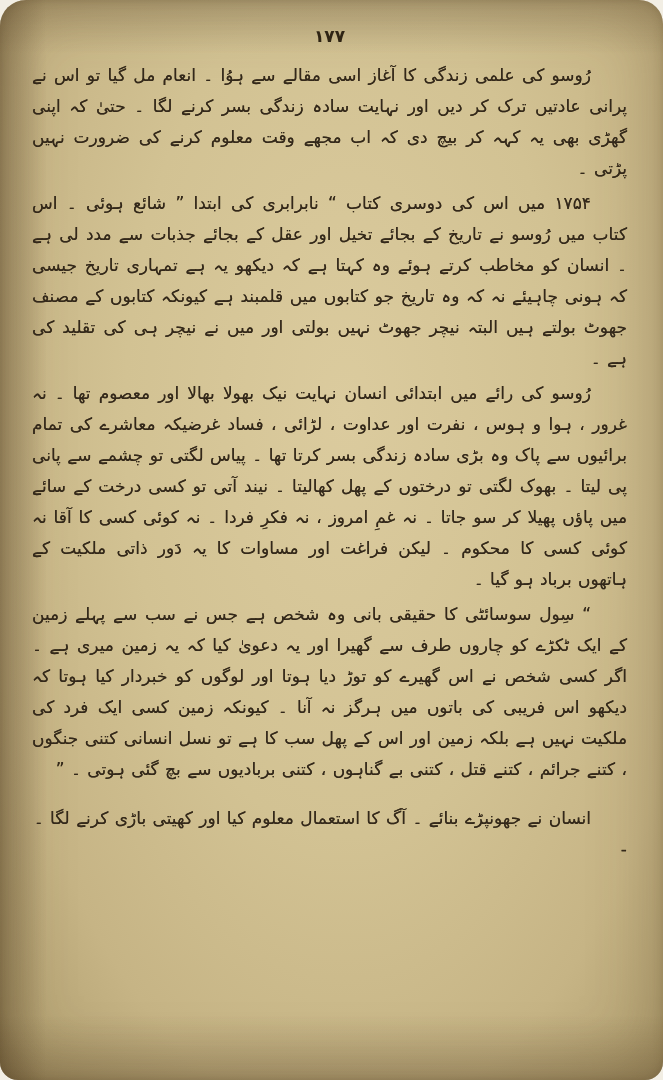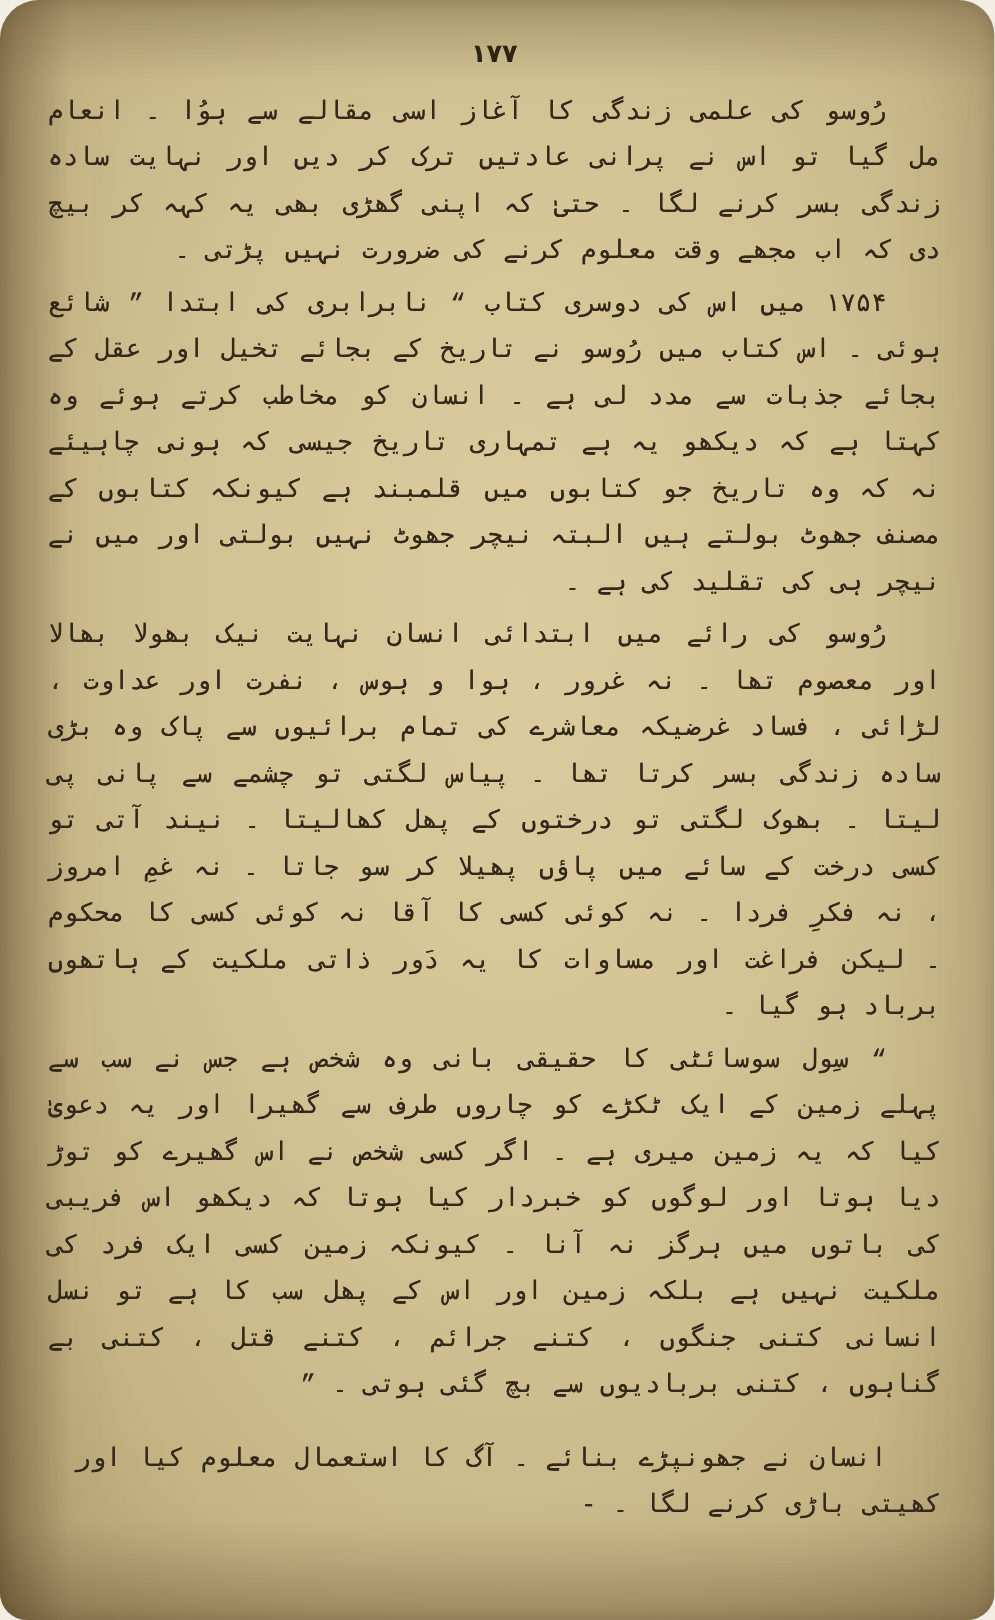--- a/index.html
+++ b/index.html
@@ -54,21 +54,20 @@
   }
   .content p{
     margin:0 0 4px 0;
     font-size:17px;
     line-height:31px;
     text-align:justify;
     text-indent:36px;
     text-justify:inter-word;
     word-spacing:1px;
     text-shadow:0 0 .4px rgba(40,28,12,.7);
-    font-family:Liberation Mono, monospace;
   }
   .content p.last-line{
     text-align:right;
     margin-top:18px;
   }
 </style>
 </head>
 <body>
 
 <div class="scan">

